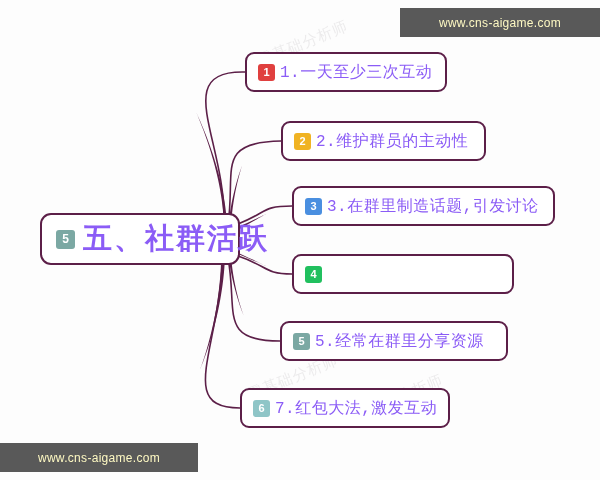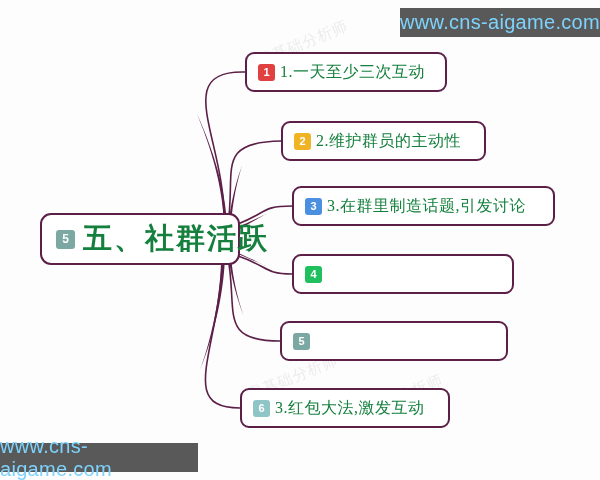--- a/index.html
+++ b/index.html
@@ -82,37 +82,37 @@
     width: 19px;
     height: 19px;
     min-width: 19px;
     border-radius: 3px;
     font-size: 12px;
     margin-right: 8px;
   }
 
   .node-label {
     font-size: 16px;
-    color: #15803d;
-    font-family: Liberation Serif, serif;
+    color: #8b5cf6;
+    font-family: Liberation Mono, monospace;
     letter-spacing: 0.5px;
   }
 
   .root .node-label {
     font-size: 29px;
     font-weight: bold;
     letter-spacing: 2px;
   }
 
   
   .wm-banner {
     position: absolute;
     background: #595959;
-    color: #7dd3fc;
-    font-size: 20px;
+    color: #fef9c3;
+    font-size: 12px;
     font-family: "Liberation Sans", sans-serif;
     display: flex;
     align-items: center;
     justify-content: center;
     letter-spacing: 0.3px;
   }
   #wm-top {
     right: 0;
     top: 8px;
     width: 200px;
@@ -174,23 +174,24 @@
     <span class="badge" style="background-color: rgb(74, 143, 224);">3</span>
     <span class="node-label">3.在群里制造话题,引发讨论</span>
   </div>
 
   <div class="node" style="left:292px; top:254px; width:222px; height:40px;">
     <span class="badge" style="background-color: rgb(33, 192, 95);">4</span>
   </div>
 
   <div class="node" style="left:280px; top:321px; width:228px; height:40px;">
     <span class="badge" style="background-color: rgb(123, 168, 163);">5</span>
+    <span class="node-label">5.经常在群里分享资源</span>
   </div>
 
   <div class="node" style="left:240px; top:388px; width:210px; height:40px;">
     <span class="badge" style="background-color: rgb(143, 197, 199);">6</span>
-    <span class="node-label">3.红包大法,激发互动</span>
+    <span class="node-label">7.红包大法,激发互动</span>
   </div>
 
   <div class="wm-banner" id="wm-top">www.cns-aigame.com</div>
   <div class="wm-banner" id="wm-bottom">www.cns-aigame.com</div>
 
 </div>
 
 </body></html>

